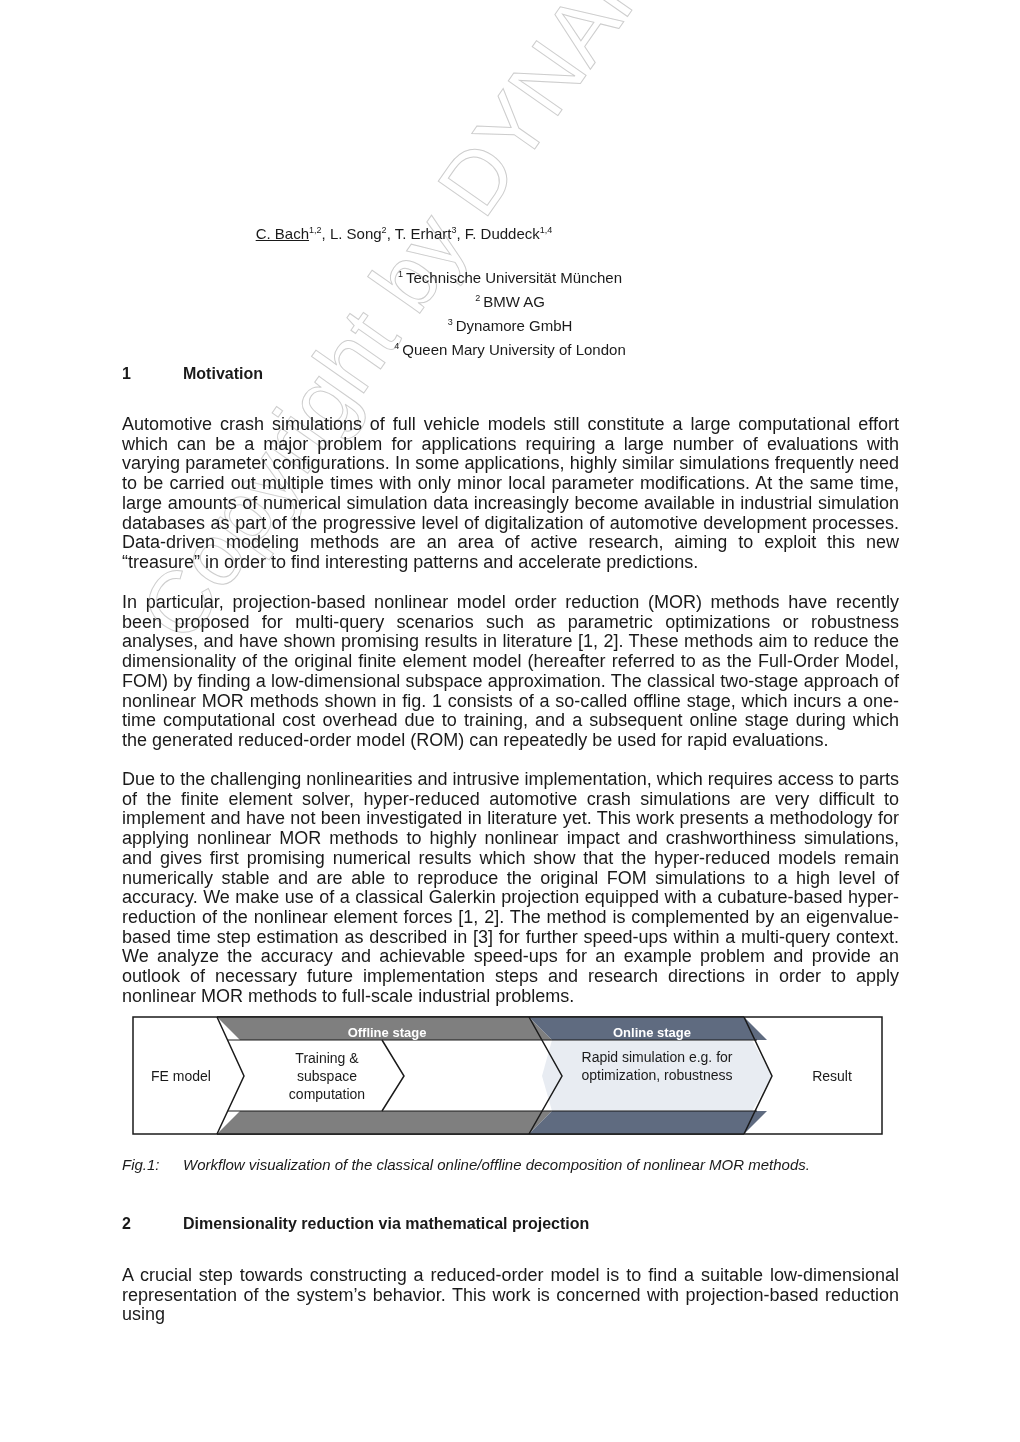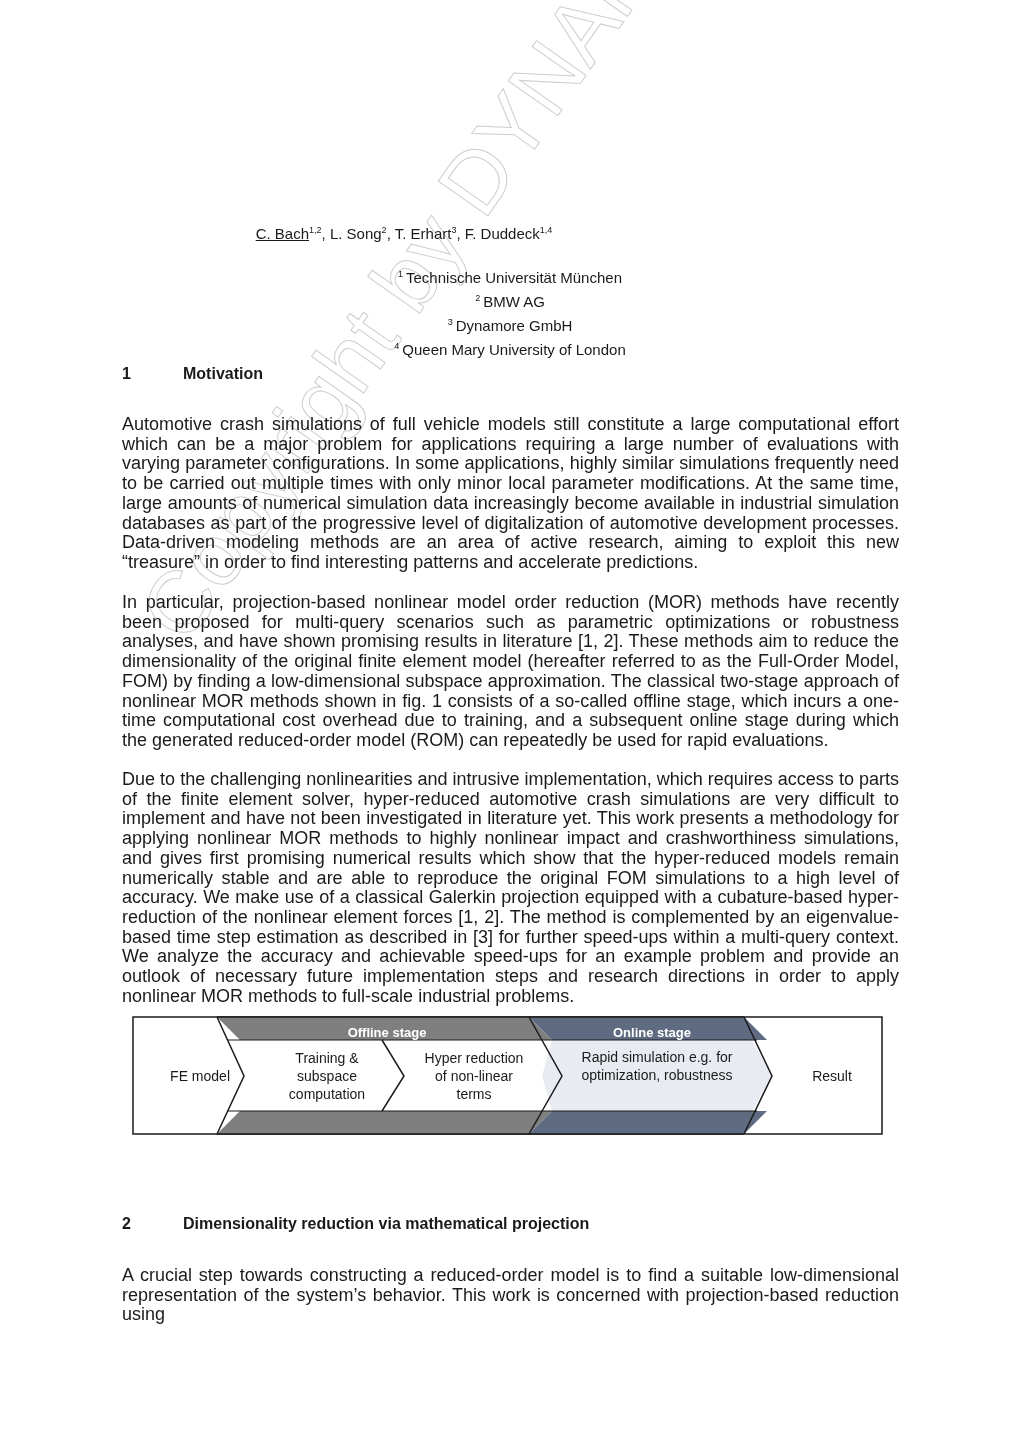--- a/index.html
+++ b/index.html
@@ -83,42 +83,40 @@
 
       <line x1="96" y1="24" x2="625" y2="24" stroke="#1a1a1a" stroke-width="1"></line>
       <line x1="96" y1="95" x2="625" y2="95" stroke="#1a1a1a" stroke-width="1"></line>
       <line x1="85" y1="1" x2="612" y2="1" stroke="#1a1a1a" stroke-width="1.5"></line>
       <line x1="85" y1="118" x2="612" y2="118" stroke="#1a1a1a" stroke-width="1.5"></line>
     </svg>
 
     <div class="fig-stage" style="left:150px; top:9px; width:210px;">Offline stage</div>
     <div class="fig-stage" style="left:420px; top:9px; width:200px;">Online stage</div>
 
-    <div class="fig-label" style="left:0px; top:51px; width:98px;text-align:right;">FE model</div>
+    <div class="fig-label" style="left:0px; top:51px; width:98px;">FE model</div>
 
     <div class="fig-label" style="left:130px; top:33px; width:130px;">
       <div>Training &amp;</div>
       <div>subspace</div>
       <div>computation</div>
     </div>
 
-    <div class="fig-label" style="left:272px; top:33px; width:140px;">
-      <div>Hyper reduction</div>
-      <div>of non-linear</div>
-      <div>terms</div>
-    </div>
 
     <div class="fig-label" style="left:430px; top:32px; width:190px;">
       <div>Rapid simulation e.g. for</div>
       <div>optimization, robustness</div>
     </div>
 
     <div class="fig-label" style="left:650px; top:51px; width:100px;">Result</div>
   </div>
 
+  <div class="caption">
+    <span class="fignum">Fig.1:</span><span>Workflow visualization of the classical online/offline decomposition of nonlinear MOR methods.</span>
+  </div>
 
   <div class="section" style="top:1215px;">
     <span class="num">2</span><span>Dimensionality reduction via mathematical projection</span>
   </div>
 
   <div class="para" style="top:1266px;">A crucial step towards constructing a reduced-order model is to find a suitable low-dimensional representation of the system’s behavior. This work is concerned with projection-based reduction using</div>
 
 </div>
 
 </body></html>

